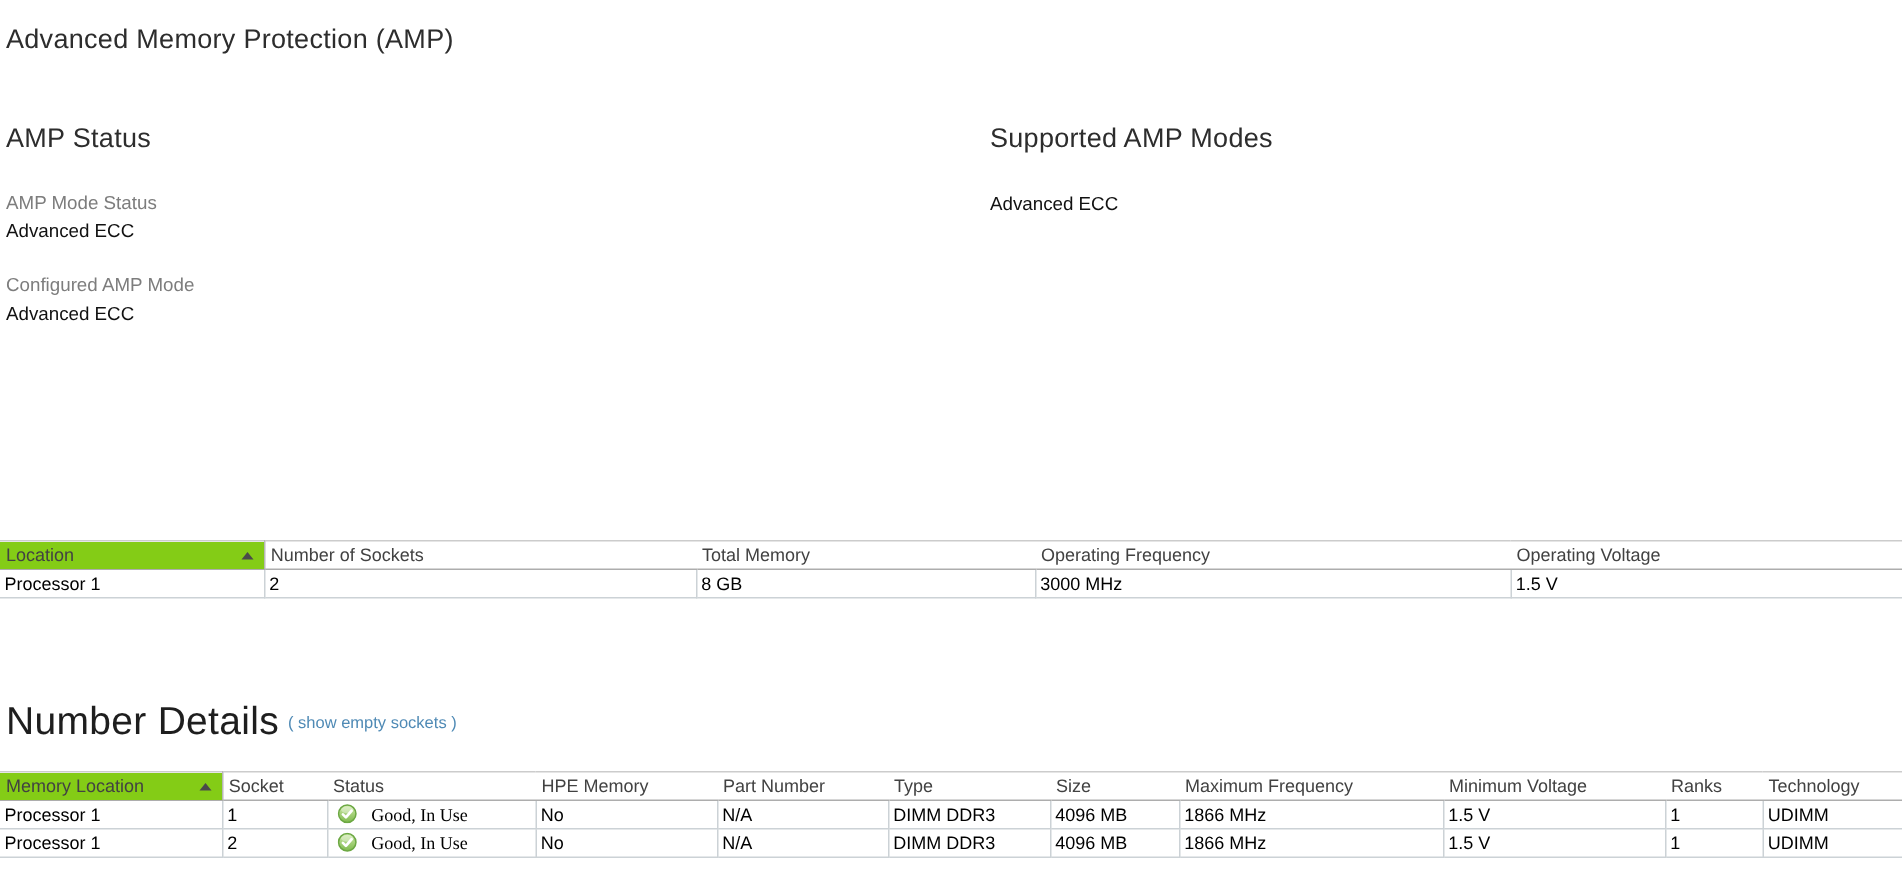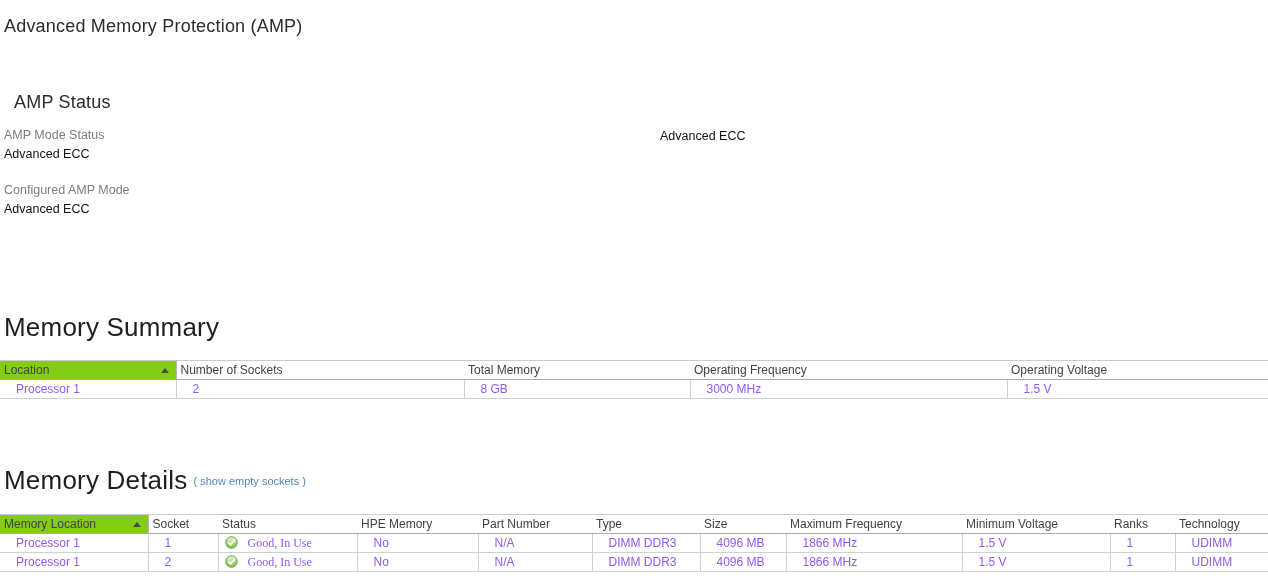--- a/index.html
+++ b/index.html
@@ -1,37 +1,37 @@
 <!DOCTYPE html>
 <html><head>
 <meta charset="utf-8">
 <style>
   html,body{margin:0;padding:0;background:#ffffff;}
   body{font-family:"Liberation Sans", sans-serif; color:#1a1a1a;}
   .page{position:relative;width:1268px;height:586px;background:#fff;overflow:hidden;}
 
   .page-title{position:absolute;top:16px;left:4px;font-size:18px;font-weight:400;color:#2d2d2d;margin:0;letter-spacing:.2px;text-align:center;}
-  .section-heading{position:absolute;font-size:18px;font-weight:400;color:#2d2d2d;margin:10px;letter-spacing:.2px;}
+  .section-heading{position:absolute;font-size:18px;font-weight:400;color:#2d2d2d;margin:0;letter-spacing:.2px;}
   .field-label{position:absolute;font-size:12.5px;color:#7d7d7d;}
   .field-value{position:absolute;font-size:12.5px;color:#111;}
 
   .big-heading{font-size:26px;font-weight:400;color:#1e1e1e;margin:0;letter-spacing:.2px;display:inline-block;}
   .summary-heading-wrap{position:absolute;top:312px;left:4px;}
   .details-heading-wrap{position:absolute;top:465px;left:4px;white-space:nowrap;}
   .sockets-link{font-size:11px;text-decoration:none;margin-left:6px;vertical-align:4px;cursor:pointer;}
 
   table.grid{position:absolute;left:0;border-collapse:collapse;table-layout:fixed;width:1268px;font-size:12px;}
   table.summary{top:360px;}
   table.details{top:514px;}
   .grid th{height:18px;line-height:18px;padding:0 4px;text-align:left;font-weight:400;color:#424242;
            border-top:1px solid #cccccc;border-bottom:1px solid #adadad;overflow:hidden;white-space:nowrap;}
   .grid th.sorted{background:#84cc16;border-right:1px solid #b8b8b8;position:relative;}
   .sort-arrow{position:absolute;right:7px;top:7px;width:0;height:0;
               border-left:4px solid transparent;border-right:4px solid transparent;border-bottom:5px solid #4a4a4a;}
-  .grid td{height:18px;line-height:18px;padding:0 16px;color:#8b5cf6;
+  .grid td{height:18px;line-height:18px;padding:0 3px;color:#000000;
            border-bottom:1px solid #ccd2d6;border-right:1px solid #ccd2d6;overflow:hidden;white-space:nowrap;}
   .grid td:last-child{border-right:none;}
   td.status-cell{padding-left:6px;font-family:Liberation Serif, serif;}
   .ok-icon{display:inline-block;width:13px;height:13px;vertical-align:-2px;margin-right:10px;}
 </style>
 </head>
 <body>
 
 <svg width="0" height="0" style="position:absolute" aria-hidden="true">
   <defs>
@@ -45,25 +45,23 @@
 <div class="page">
 
   <h1 class="page-title">Advanced Memory Protection (AMP)</h1>
 
   <h2 class="section-heading" style="top:82px;left:4px;">AMP Status</h2>
   <div class="field-label" style="top:128px;left:4px;">AMP Mode Status</div>
   <div class="field-value" style="top:147px;left:4px;">Advanced ECC</div>
   <div class="field-label" style="top:183px;left:4px;text-align:right;">Configured AMP Mode</div>
   <div class="field-value" style="top:202px;left:4px;">Advanced ECC</div>
 
+  <h2 class="section-heading" style="top:82px;left:660px;">Supported AMP Modes</h2>
   <div class="field-value" style="top:129px;left:660px;">Advanced ECC</div>
 
-  <div class="summary-heading-wrap">
-    <h2 class="big-heading">Memory Summary</h2>
-  </div>
 
   <table class="grid summary">
     <colgroup>
       <col style="width:176px">
         <col style="width:288px">
         <col style="width:226px">
         <col style="width:317px">
         <col style="width:261px">
     </colgroup>
     <thead>
@@ -83,21 +81,21 @@
         <td>Processor 1</td>
         <td>2</td>
         <td>8 GB</td>
         <td>3000 MHz</td>
         <td>1.5 V</td>
       </tr>
     </tbody>
   </table>
 
   <div class="details-heading-wrap">
-    <h2 class="big-heading">Memory Details</h2><a class="sockets-link" style="color:#4f8ab5;"><span>(</span> <span>show empty sockets</span> <span>)</span></a>
+    <h2 class="big-heading">Number Details</h2><a class="sockets-link" style="color:#4f8ab5;"><span>(</span> <span>show empty sockets</span> <span>)</span></a>
   </div>
 
   <table class="grid details">
     <colgroup>
       <col style="width:148px">
         <col style="width:70px">
         <col style="width:139px">
         <col style="width:121px">
       <col style="width:114px">
         <col style="width:108px">

